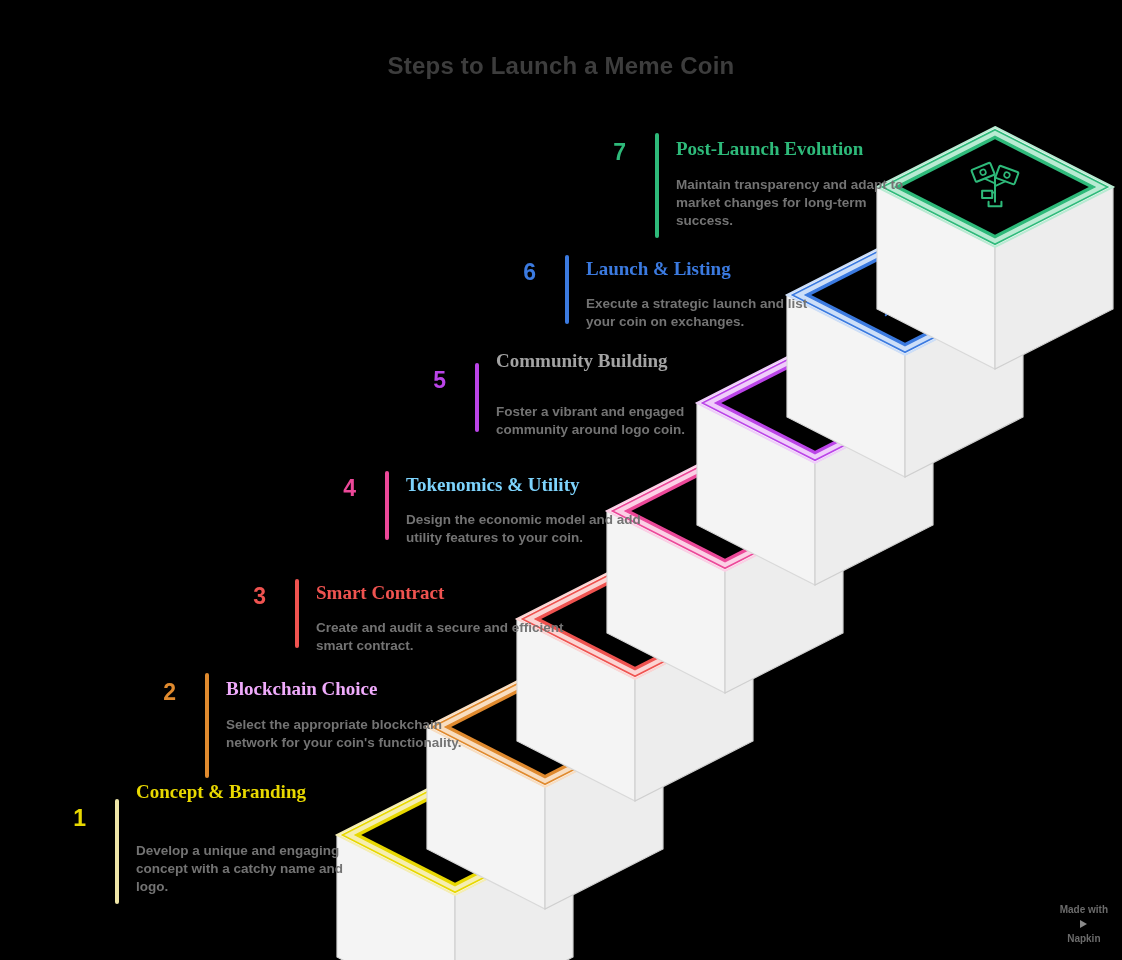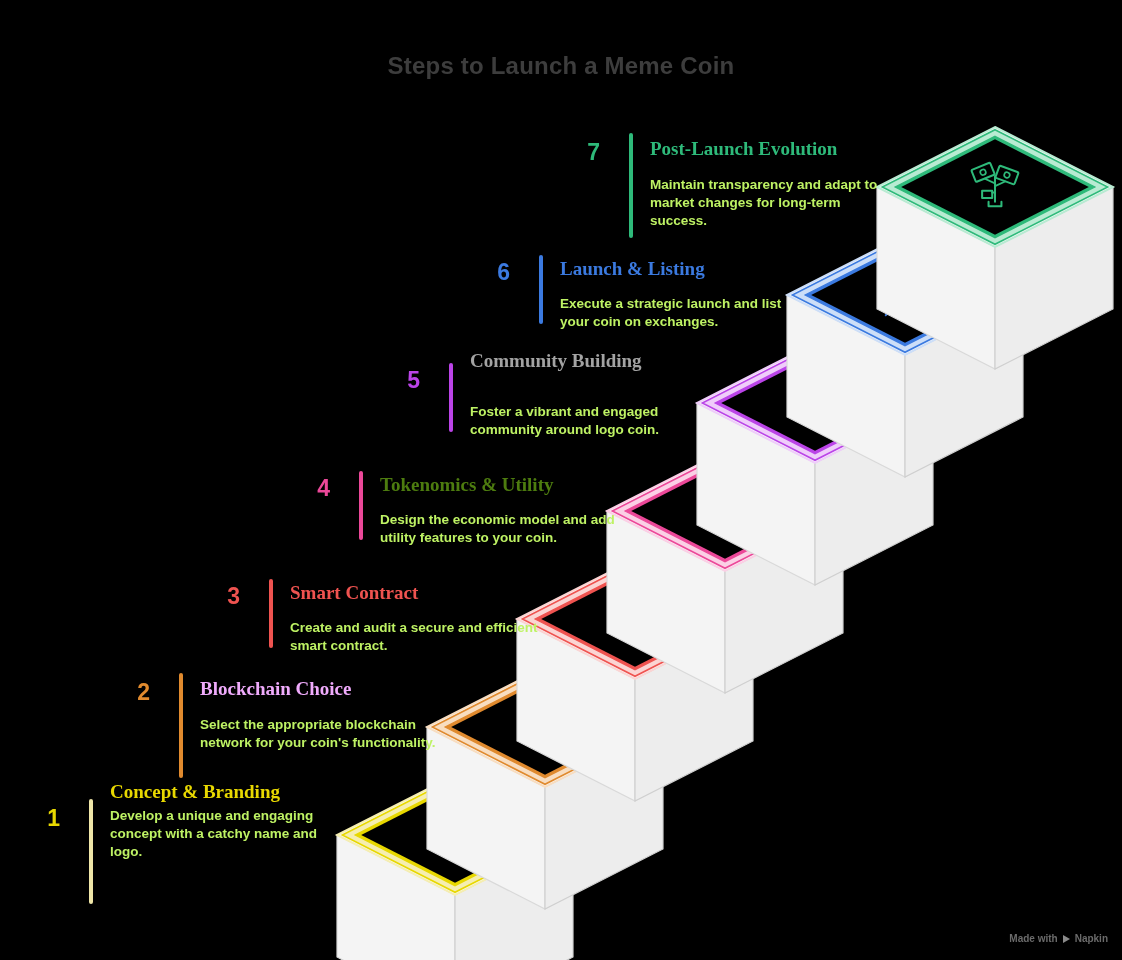--- a/index.html
+++ b/index.html
@@ -2,21 +2,21 @@
 <html><head>
 <meta charset="utf-8">
 <style>
   * { box-sizing: border-box; margin: 0; padding: 0; }
   html, body {
     width: 1122px; height: 960px;
     background: #000000;
     font-family: "Liberation Sans", sans-serif;
     overflow: hidden;
   }
-  #root { position: relative; width: 1122px; height: 960px; }
+  #root { position: relative; width: 1122px; height: 960px; padding-left: 26px; }
 
   
   .chart-title {
     position: absolute;
     top: 52px; left: 0; width: 1122px;
     text-align: center;
     font-size: 24px;
     font-weight: bold;
     color: #3d3d3d;
     letter-spacing: 0.2px;
@@ -43,32 +43,32 @@
     font-weight: bold;
     line-height: 1.1;
     white-space: nowrap;
     font-family: Liberation Serif, serif;
   }
   .step-desc {
     position: absolute;
     font-size: 13.5px;
     font-weight: bold;
     line-height: 1.33;
-    color: #bef264;
+    color: #737373;
   }
 
   
   #stairs { position: absolute; left: 0; top: 0; }
 
   
   .footer {
     position: absolute;
     right: 14px; bottom: 16px;
     display: flex; align-items: center; gap: 5px;
-    font-size: 10px; font-weight: bold; color: #6b6b6b;
+    font-size: 10px; font-weight: bold; color: #6b6b6b; flex-direction: column;
   }
   .footer .napkin-mark {
     display: inline-block;
     width: 0; height: 0;
     border-left: 7px solid #8a8a8a;
     border-top: 4.5px solid transparent;
     border-bottom: 4.5px solid transparent;
   }
 </style>
 </head>
@@ -275,21 +275,21 @@
   <div class="step-text">
     <div class="step-num" style="left:380px;top:369px;color:#bb44e8">5</div>
     <div class="accent-bar" style="left:449px;top:363px;height:69px;background:#bb44e8"></div>
     <div class="step-title" style="left:470px;top:351px;color:#a3a3a3">Community Building</div>
     <div class="step-desc" style="left:470px;top:403px;width:250px">Foster a vibrant and engaged community around logo coin.</div>
   </div>
 
   <div class="step-text">
     <div class="step-num" style="left:290px;top:477px;color:#ec4899">4</div>
     <div class="accent-bar" style="left:359px;top:471px;height:69px;background:#ec4899"></div>
-    <div class="step-title" style="left:380px;top:475px;color:#4d7c0f">Tokenomics &amp; Utility</div>
+    <div class="step-title" style="left:380px;top:475px;color:#7dd3fc">Tokenomics &amp; Utility</div>
     <div class="step-desc" style="left:380px;top:511px;width:250px">Design the economic model and add utility features to your coin.</div>
   </div>
 
   <div class="step-text">
     <div class="step-num" style="left:200px;top:585px;color:#ef5350">3</div>
     <div class="accent-bar" style="left:269px;top:579px;height:69px;background:#ef5350"></div>
     <div class="step-title" style="left:290px;top:583px;color:#ef5350">Smart Contract</div>
     <div class="step-desc" style="left:290px;top:619px;width:250px">Create and audit a secure and efficient smart contract.</div>
   </div>
 
@@ -297,21 +297,21 @@
     <div class="step-num" style="left:110px;top:681px;color:#e08a2e">2</div>
     <div class="accent-bar" style="left:179px;top:673px;height:105px;background:#e08a2e"></div>
     <div class="step-title" style="left:200px;top:679px;color:#f0abfc">Blockchain Choice</div>
     <div class="step-desc" style="left:200px;top:716px;width:240px">Select the appropriate blockchain network for your coin's functionality.</div>
   </div>
 
   <div class="step-text">
     <div class="step-num" style="left:20px;top:807px;color:#e8d800">1</div>
     <div class="accent-bar" style="left:89px;top:799px;height:105px;background:#efe6a8"></div>
     <div class="step-title" style="left:110px;top:782px;color:#e8d800">Concept &amp; Branding</div>
-    <div class="step-desc" style="left:110px;top:807px;width:230px">Develop a unique and engaging concept with a catchy name and logo.</div>
+    <div class="step-desc" style="left:110px;top:842px;width:230px">Develop a unique and engaging concept with a catchy name and logo.</div>
   </div>
 
   <div class="footer">
     <span>Made with</span>
     <span class="napkin-mark"></span>
     <span>Napkin</span>
   </div>
 
 </div>
 

